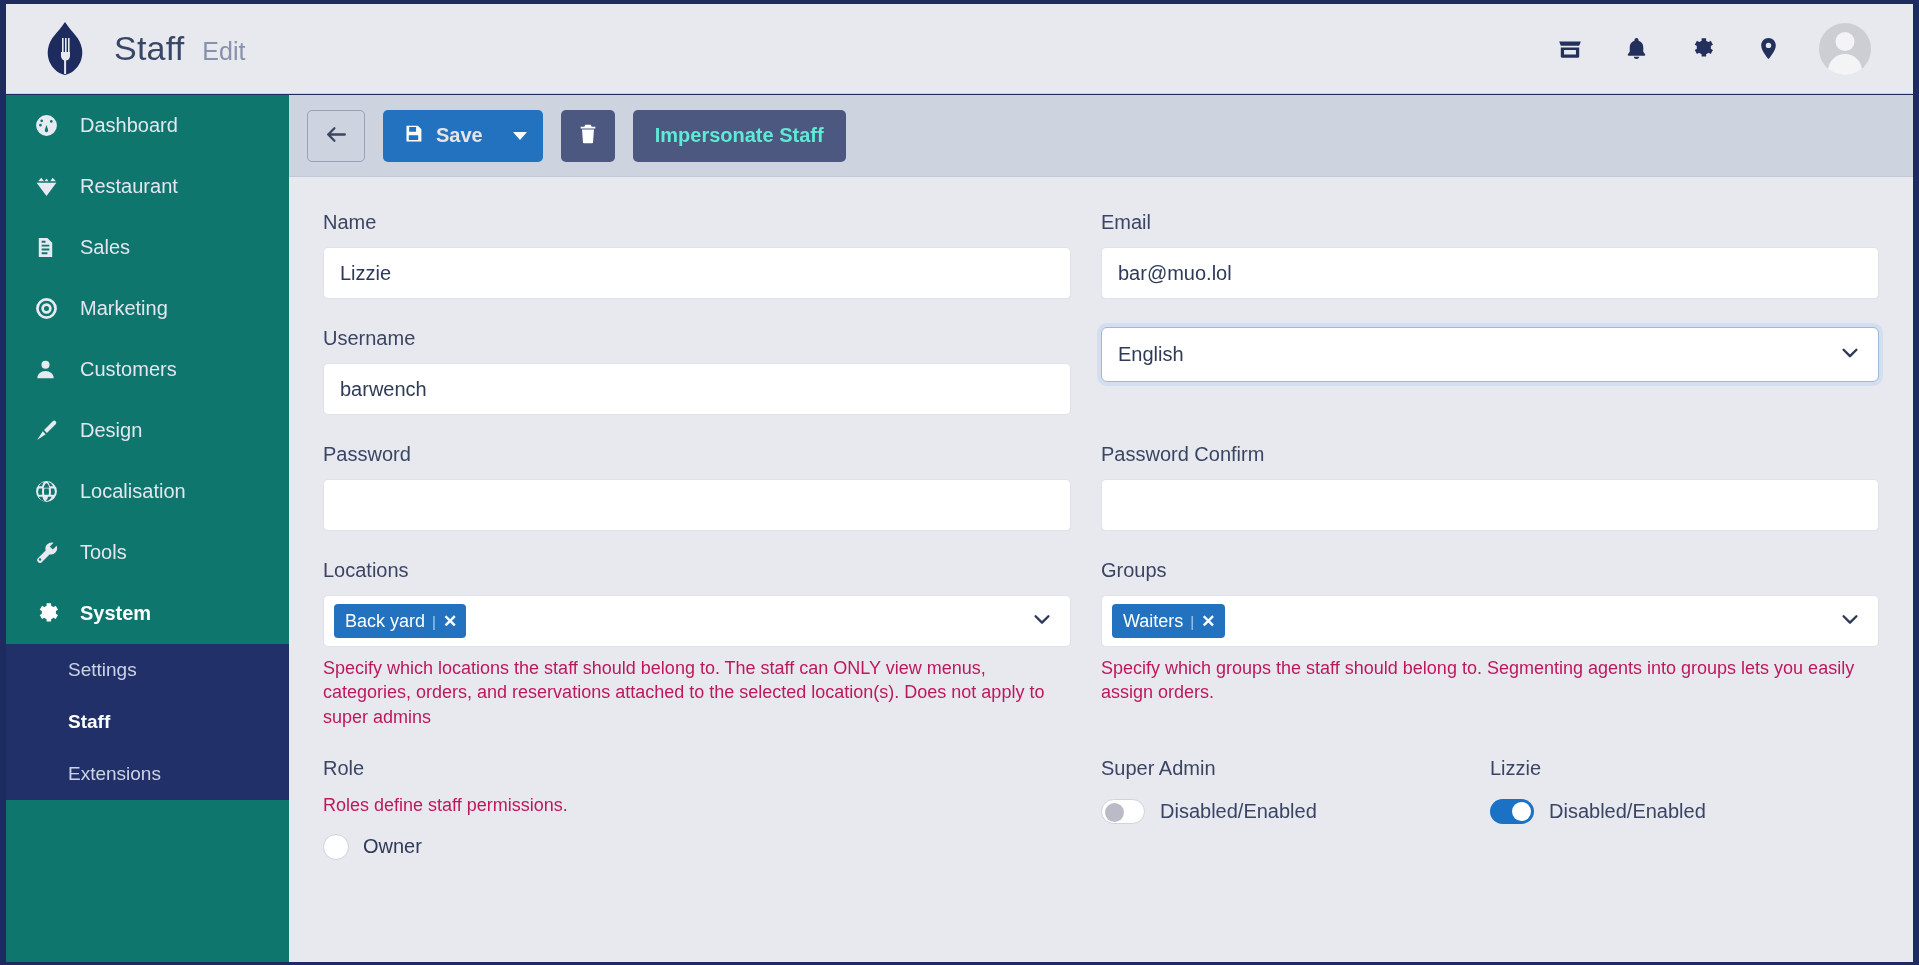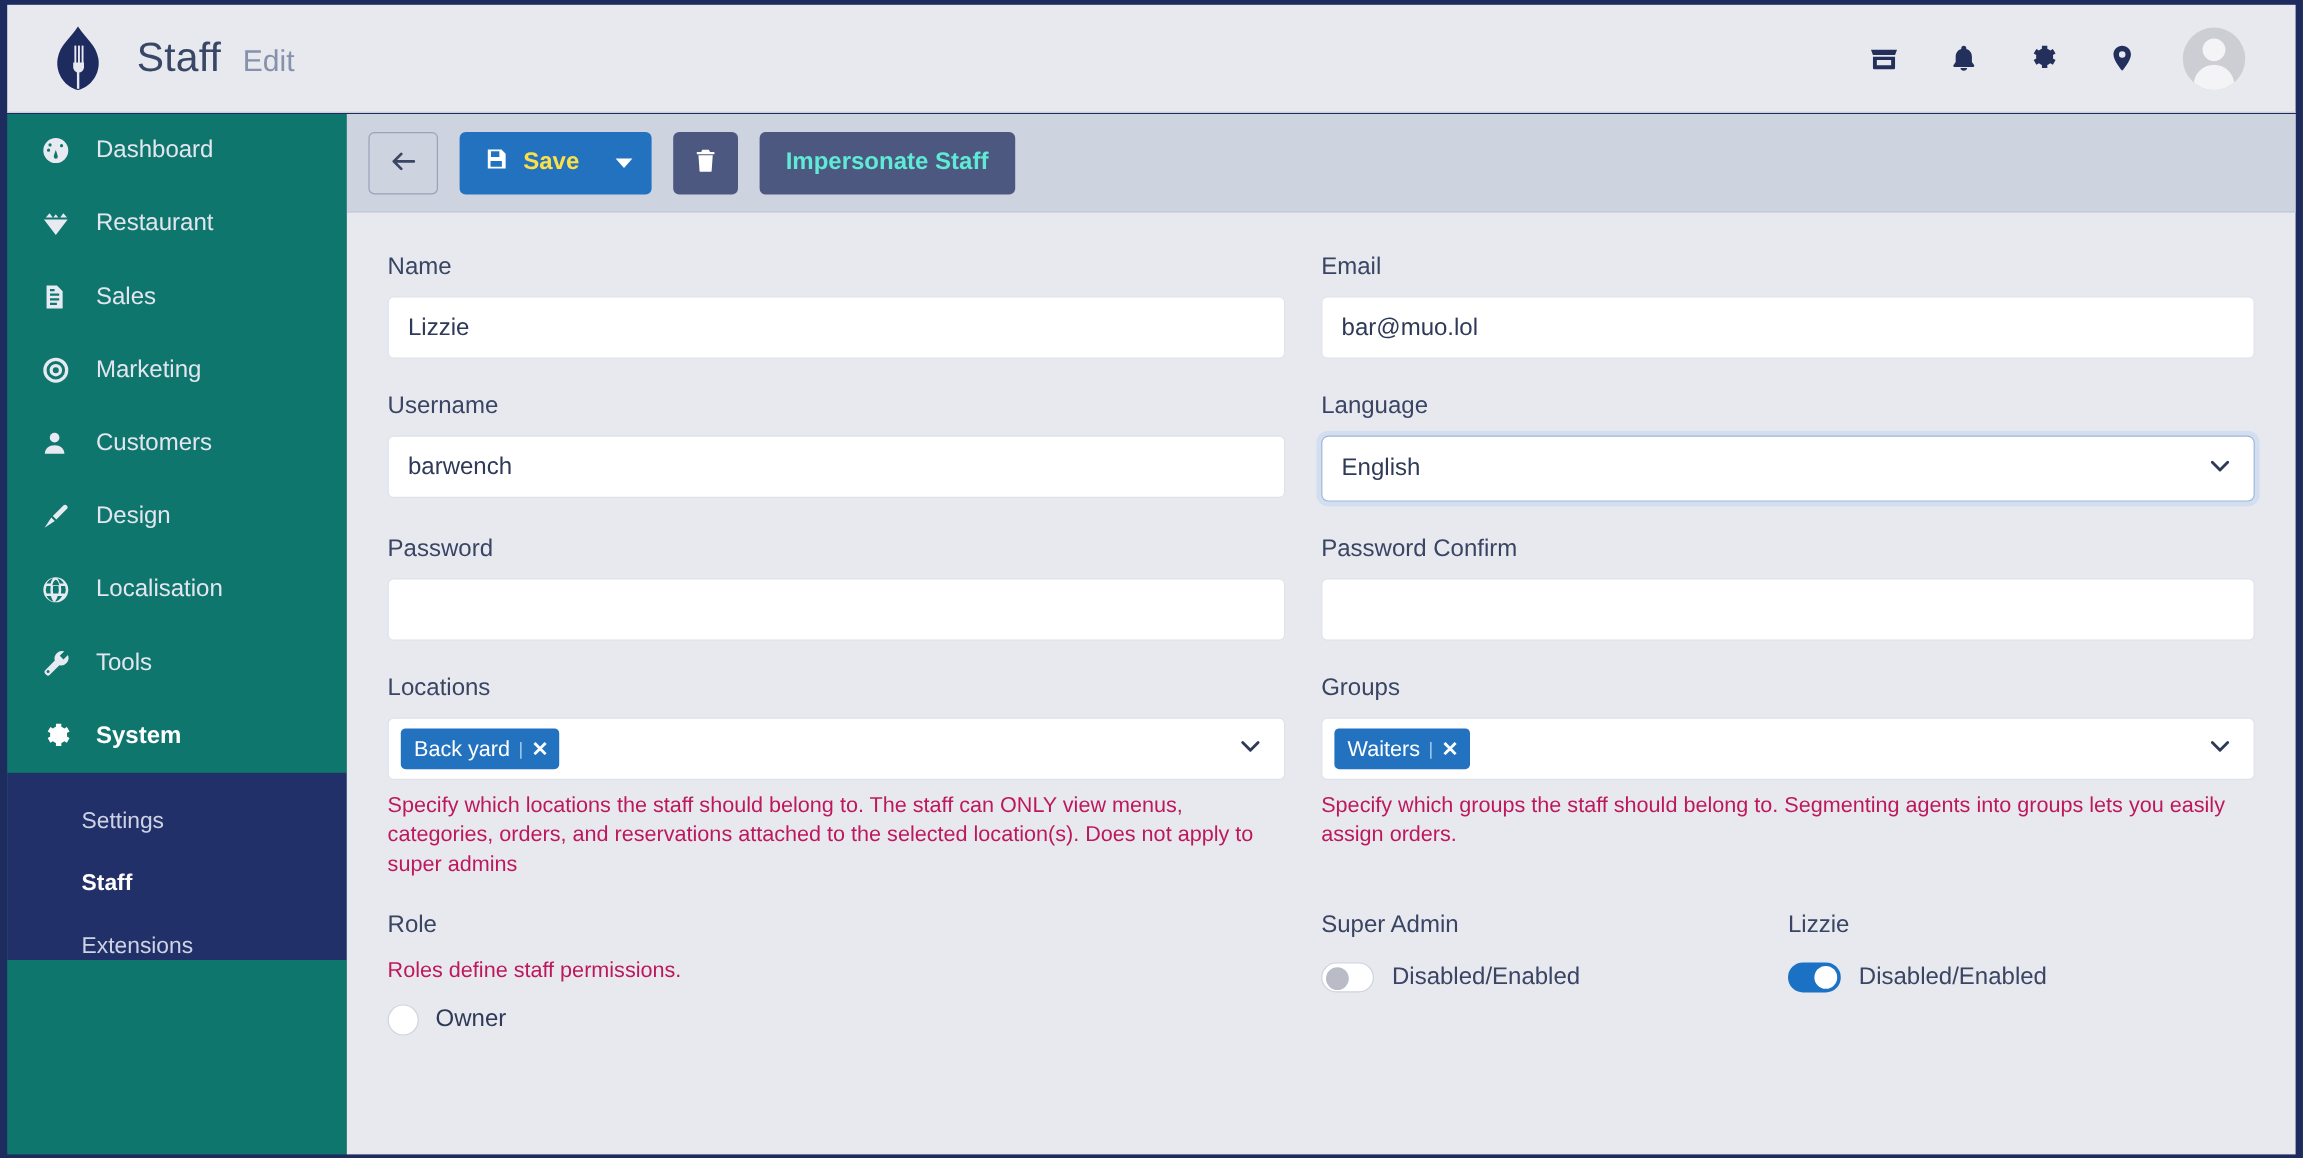--- a/index.html
+++ b/index.html
@@ -44,38 +44,38 @@
   .nav-item {
     display: flex; align-items: center; height: 61px; padding-left: 28px; cursor: pointer;
   }
   .nav-item .ni-icon { width: 36px; display: flex; align-items: center; justify-content: flex-start; }
   .nav-item .ni-icon svg { fill: #e8eaf2; }
   .nav-item .ni-label { font-size: 20px; color: #e3e6ef; margin-left: 10px; }
   .nav-item.active .ni-label { font-weight: bold; color: #ffffff; }
   .nav-item.active .ni-icon svg { fill: #ffffff; }
 
   .subnav { background: #223069; }
-  .subnav-item { display: flex; align-items: flex-end; height: 52px; padding-left: 62px; cursor: pointer; }
+  .subnav-item { display: flex; align-items: center; height: 52px; padding-left: 62px; cursor: pointer; }
   .subnav-item .sn-label { font-size: 19px; color: #ced3e4; }
   .subnav-item.active .sn-label { color: #fff; font-weight: bold; }
 
   
   .main { position: absolute; top: 95px; left: 289px; right: 6px; bottom: 3px; background: #e7e9ef; overflow: hidden; }
 
   .toolbar {
     height: 82px; background: #ced3e0; display: flex; align-items: center;
     padding-left: 18px; gap: 18px; border-bottom: 1px solid #c3c8d8;
   }
   .btn { border: none; border-radius: 5px; cursor: pointer; font-family: inherit; display: flex; align-items: center; justify-content: center; }
   .btn-back {
     width: 58px; height: 52px; background: #ced3e0; border: 1px solid #9aa2b8;
   }
   .btn-back svg { stroke: #3b4663; }
   .btn-save {
-    background: #2272c0; color: #fde047; height: 52px; padding: 0 16px 0 20px;
+    background: #2272c0; color: #e5e5e5; height: 52px; padding: 0 16px 0 20px;
     font-size: 20px; font-weight: bold; gap: 12px;
   }
   .caret-down { width:0;height:0;border-left:7px solid transparent;border-right:7px solid transparent;border-top:8px solid #fff; margin-left:18px;}
   .btn-trash { width: 54px; height: 52px; background: #4d5880; }
   .btn-impersonate { background: #4d5880; color: #5eead4; height: 52px; padding: 0 22px; font-size: 20px; font-weight: bold; }
 
   .form-area { padding: 34px 34px 0 34px; height: calc(100% - 82px); overflow: hidden; }
   .row { display: flex; gap: 0; }
   .col { width: 50%; padding-right: 30px; }
   .col:last-child { padding-right: 0; padding-left: 0; }
@@ -317,21 +317,20 @@
     </div>
 
     <div class="row-gap"></div>
 
     <div class="row">
       <div class="col">
         <label class="flabel">Username</label>
         <input class="finput" type="text" value="barwench" style="">
       </div>
       <div class="col">
-        <label class="flabel">Language</label>
         <div class="fselect focused">
           <span>English</span>
           <span class="chev">
             <svg viewBox="0 0 24 24" width="22" height="22" fill="none" stroke-width="2.6" stroke-linecap="round" stroke-linejoin="round">
                 <path d="M5 9l7 7 7-7"></path>
               </svg>
           </span>
         </div>
       </div>
     </div>

